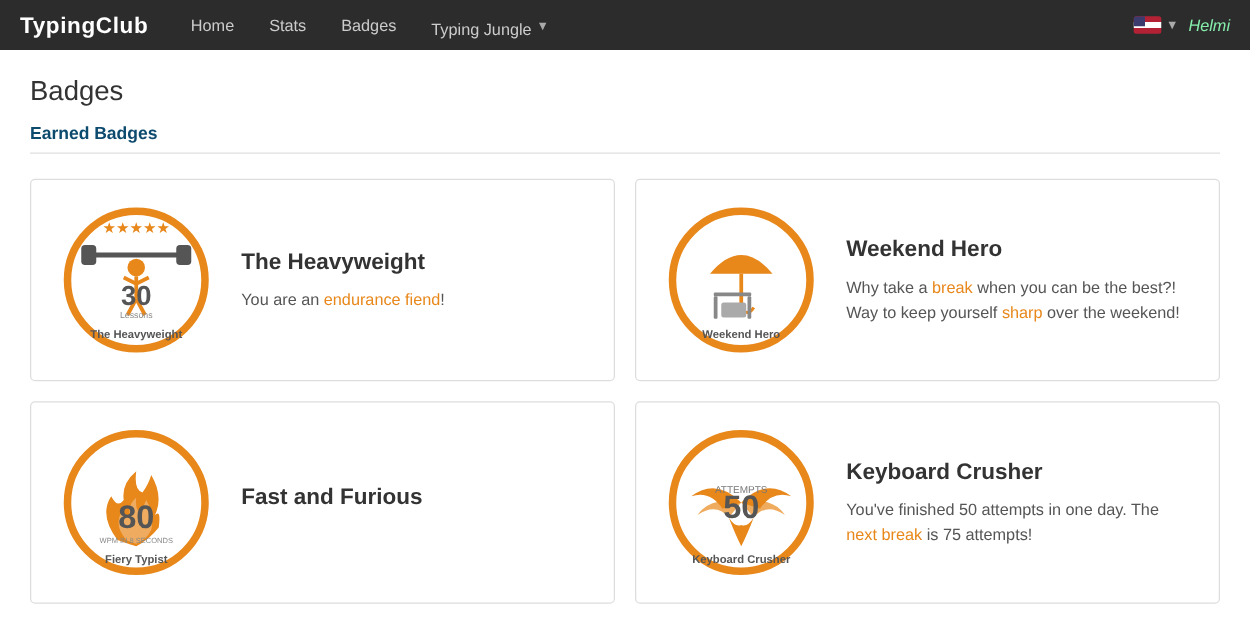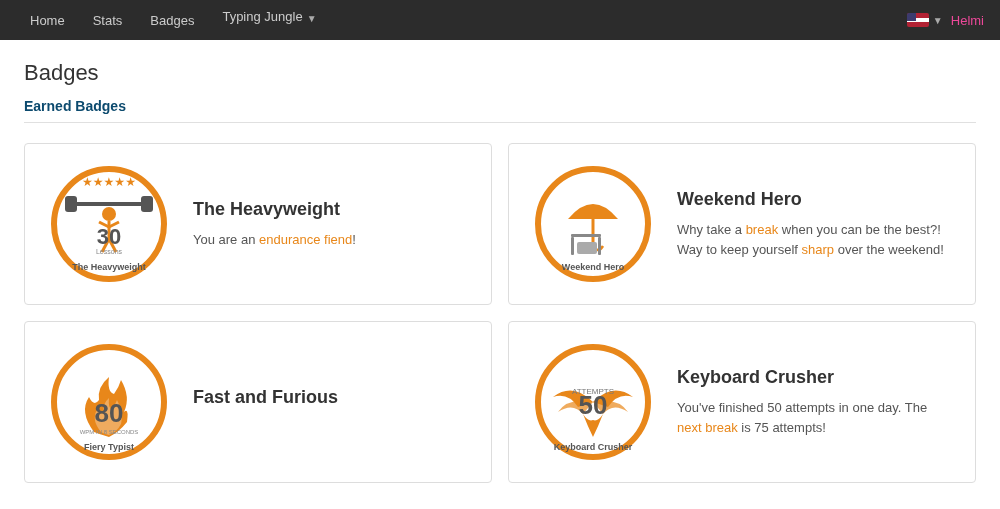--- a/index.html
+++ b/index.html
@@ -25,21 +25,21 @@
     .nav-link {
       color: #ccc;
       text-decoration: none;
       font-size: 13px;
       padding: 16px 14px;
       height: 40px;
       display: flex;
       align-items: center;
       cursor: pointer;
     }
-    .nav-dropdown { display: flex; align-items: flex-end; gap: 4px; }
+    .nav-dropdown { display: flex; align-items: flex-start; gap: 4px; }
     .nav-dropdown-arrow { font-size: 10px; color: #aaa; }
     .nav-right {
       margin-left: auto;
       display: flex;
       align-items: center;
       gap: 8px;
     }
     .flag-icon {
       width: 22px; height: 14px;
       background: linear-gradient(#b22234 0%, #b22234 33%, #fff 33%, #fff 66%, #b22234 66%);
@@ -48,21 +48,21 @@
       overflow: hidden;
       display: inline-block;
     }
     .flag-icon::after {
       content: '';
       position: absolute;
       top: 0; left: 0;
       width: 9px; height: 8px;
       background: #3c3b6e;
     }
-    .nav-user { color: #ec4899; font-size: 13px; cursor: pointer; }
+    .nav-user { color: #86efac; font-size: 13px; cursor: pointer; font-style: italic; }
     .nav-flag-wrapper { display: flex; align-items: center; gap: 4px; cursor: pointer; }
 
     
     .page { background: #fff; min-height: calc(100vh - 40px); padding: 20px 24px; }
 
     .page-title {
       font-size: 22px;
       font-weight: 400;
       color: #333;
       margin-bottom: 12px;
@@ -118,20 +118,21 @@
     }
     .badge-desc .highlight { color: #e8871a; }
 
     
     .badge-svg { width: 120px; height: 120px; }
   </style>
 </head>
 <body>
 
 <nav>
+  <span class="nav-brand">TypingClub</span>
   <div class="nav-links">
     <a class="nav-link">Home</a>
     <a class="nav-link">Stats</a>
     <a class="nav-link">Badges</a>
     <a class="nav-link nav-dropdown">
       Typing Jungle
       <span class="nav-dropdown-arrow">▼</span>
     </a>
   </div>
   <div class="nav-right">

